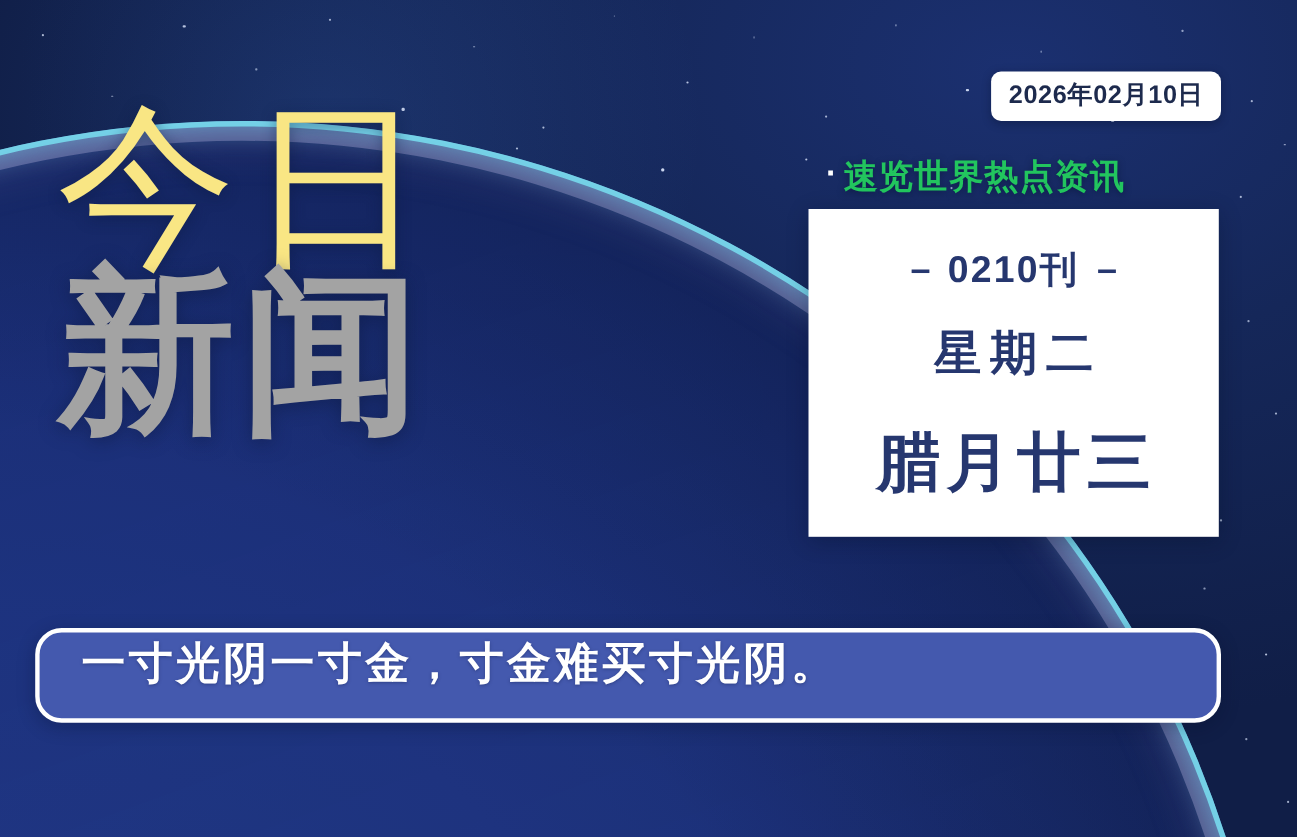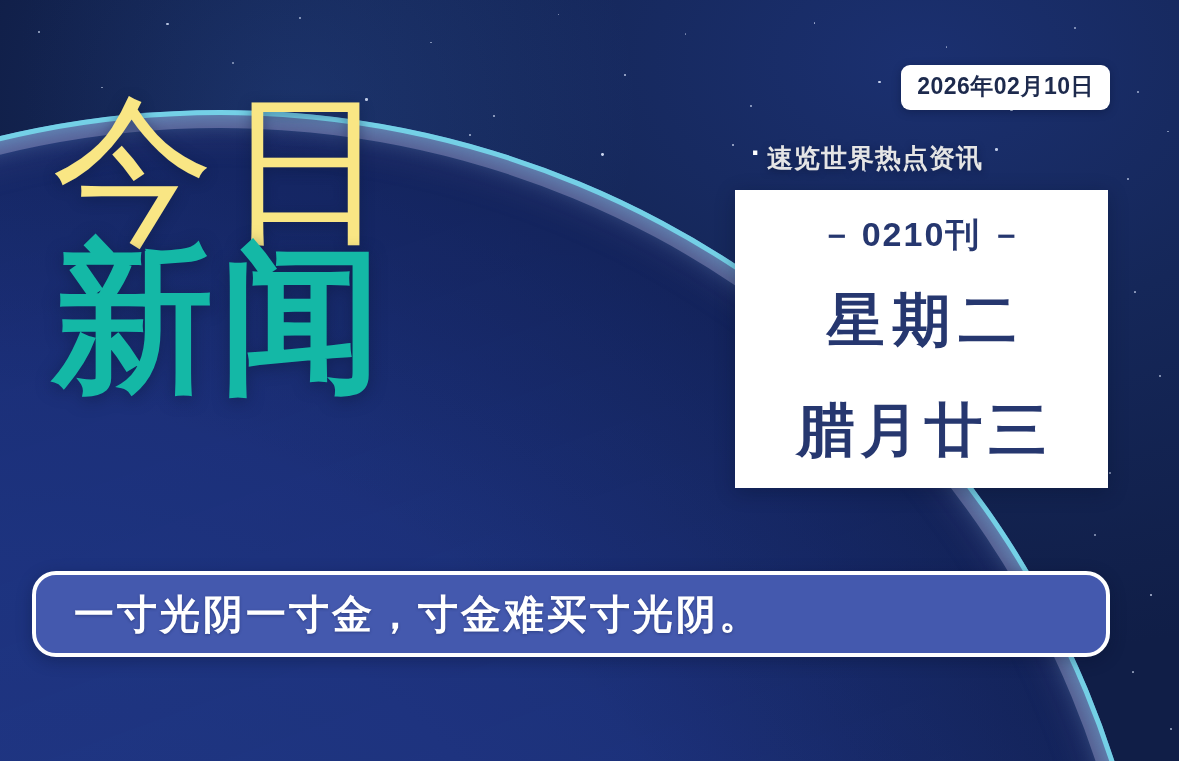--- a/index.html
+++ b/index.html
@@ -108,26 +108,25 @@
     font-size:162px;
     font-weight:400;
     color:#F9E684;
     letter-spacing:12px;
     text-shadow:0 3px 14px rgba(12,24,62,.45);
     white-space:nowrap;
   }
   .title-xinwen{
     font-size:162px;
     font-weight:700;
-    color:#14b8a6;
+    color:#a3a3a3;
     letter-spacing:6px;
     margin-top:-6px;
     text-shadow:0 3px 16px rgba(12,24,62,.5);
     white-space:nowrap;
-    font-family:Liberation Serif, serif;
   }
 
   
   .date-pill{
     position:absolute;
     right:69px; top:65px;
     background:#ffffff;
     color:#1d2a4d;
     font-size:23px;
     font-weight:700;
@@ -155,50 +154,50 @@
     text-shadow:0 2px 7px rgba(8,16,46,.55);
   }
   .tag-dot{
     font-size:30px;
     font-weight:700;
     color:#ffffff;
     margin:0 6px 0 10px;
     position:relative; top:-4px;
   }
   .tag-text{
-    font-size:26px;
-    font-weight:700;
-    color:#e5e5e5;
+    font-size:31px;
+    font-weight:700;
+    color:#22c55e;
     letter-spacing:1px;
     text-shadow:0 2px 7px rgba(8,16,46,.55);
   }
 
   
   .info-card{
     position:absolute;
     left:735px; top:190px;
     width:373px; height:298px;
     background:#ffffff;
     box-shadow:0 4px 18px rgba(6,14,40,.32);
     display:flex;
     flex-direction:column;
     align-items:center;
     justify-content:flex-start;
-    padding-top:22px;
+    padding-top:32px;
     color:#26376F;
   }
   .card-issue{
     font-size:34px;
     font-weight:700;
     letter-spacing:2px;
     white-space:nowrap;
   }
   .card-issue .dash{ letter-spacing:0; padding:0 8px; }
   .card-weekday{
-    font-size:58px;
+    font-size:43px;
     font-weight:700;
     letter-spacing:8px;
     margin-top:24px;
     text-indent:8px;
     white-space:nowrap;
   }
   .card-lunar{
     font-size:58px;
     font-weight:700;
     letter-spacing:6px;
@@ -209,21 +208,21 @@
 
   
   .quote-bar{
     position:absolute;
     left:32px; top:571px;
     width:1078px; height:86px;
     background:#4459AE;
     border:4px solid #ffffff;
     border-radius:24px;
     display:flex;
-    align-items:center;
+    align-items:flex-start;
     box-shadow:0 4px 16px rgba(6,14,40,.3);
   }
   .quote-text{
     color:#ffffff;
     font-size:40px;
     font-weight:700;
     letter-spacing:3px;
     padding-left:38px;
     white-space:nowrap;
     text-shadow:0 1px 3px rgba(10,20,60,.35);

